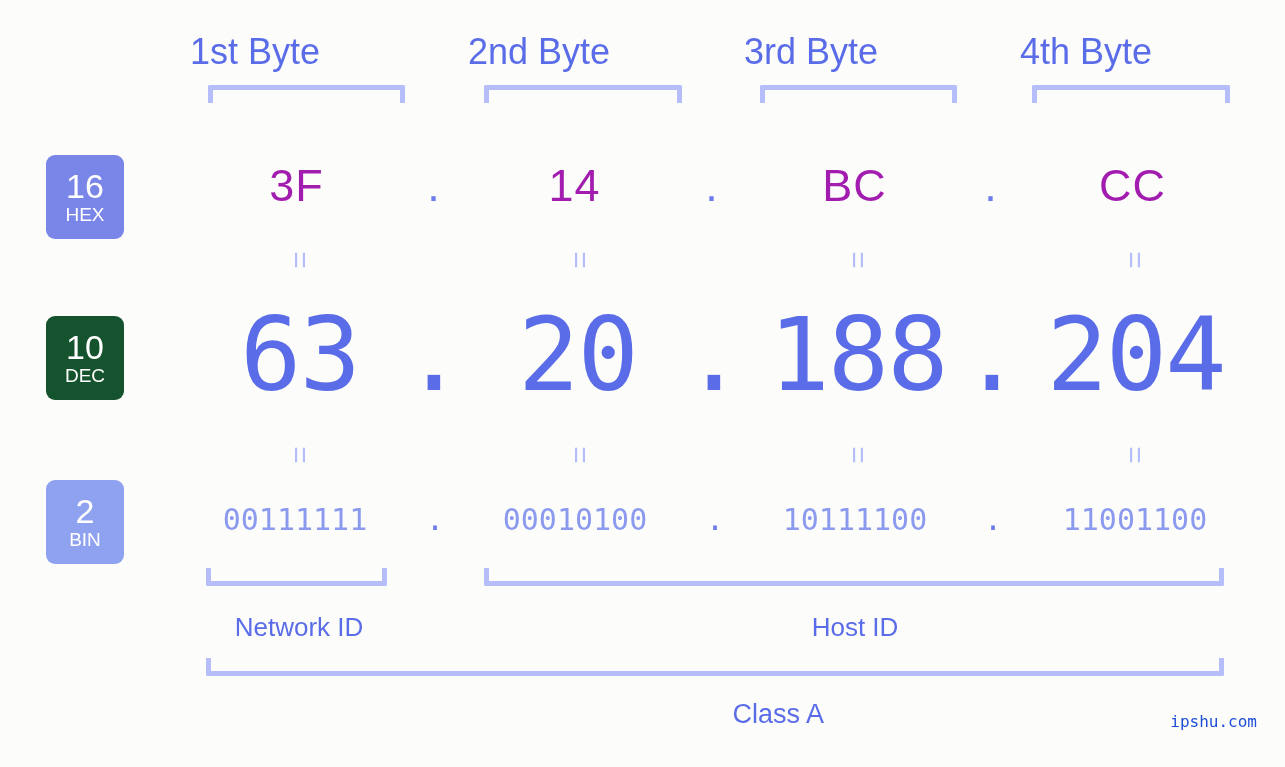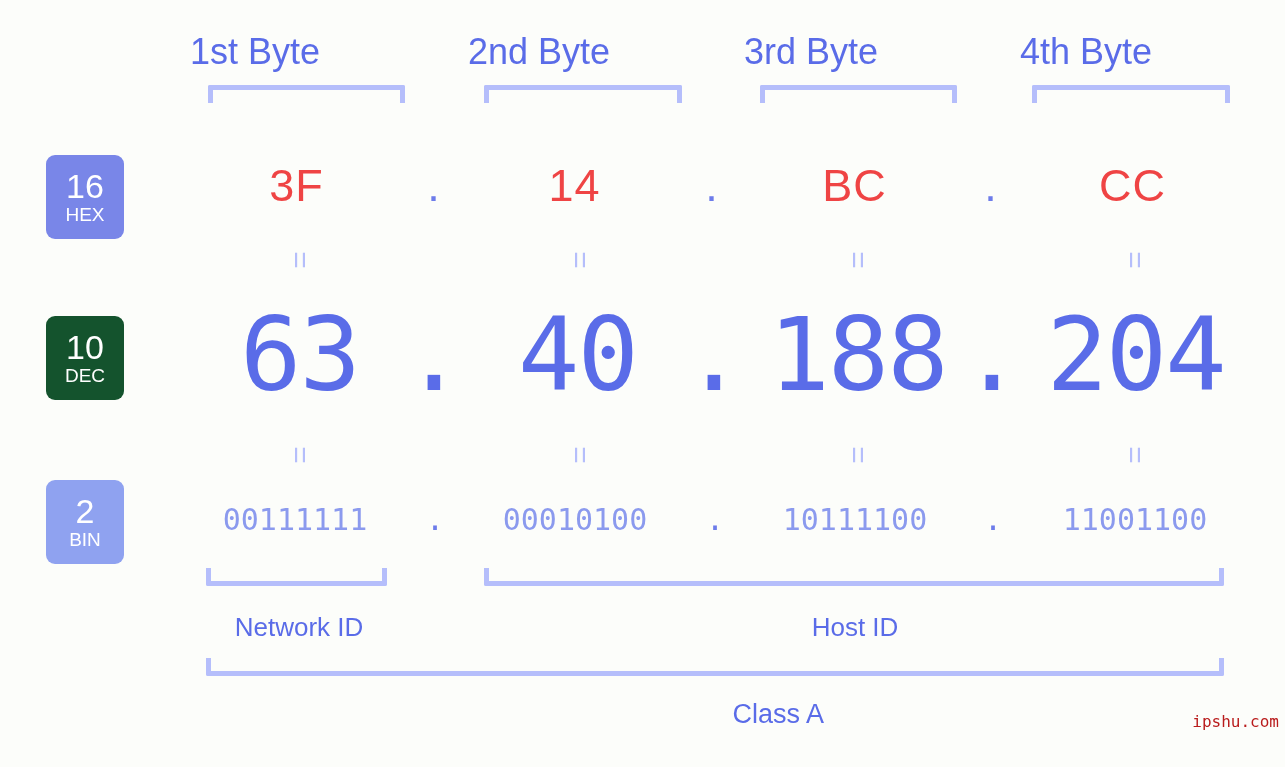--- a/index.html
+++ b/index.html
@@ -89,21 +89,21 @@
     text-align: center;
     white-space: nowrap;
     font-family: "DejaVu Sans Mono", monospace;
   }
 
   .row-hex .val {
     top: 155px;
     height: 62px;
     line-height: 62px;
     font-size: 45px;
-    color: #ef4444;
+    color: #a21caf;
     font-family: "Liberation Sans", sans-serif;
     letter-spacing: 1px;
   }
   .row-hex .dot {
     top: 155px;
     height: 62px;
     line-height: 62px;
     font-size: 45px;
     color: #6d7cea;
     font-family: "Liberation Sans", sans-serif;
@@ -183,24 +183,24 @@
     text-align: right;
     font-size: 27px;
     color: #5a6ce8;
     font-family: "Liberation Sans", sans-serif;
     white-space: nowrap;
   }
 
   
   .watermark {
     position: absolute;
-    right: 6px;
+    right: 28px;
     top: 712px;
     font-size: 16px;
-    color: #b91c1c;
+    color: #1d4ed8;
     font-family: "DejaVu Sans Mono", monospace;
     letter-spacing: 0px;
   }
 </style>
 </head>
 <body>
 
 <div class="stage">
 
   <div class="byte-label" style="left:190px; width:230px;">1st Byte</div>
@@ -237,21 +237,21 @@
   </div>
 
   <div class="eq eq-top" style="left:289px;">=</div>
   <div class="eq eq-top" style="left:569px;">=</div>
   <div class="eq eq-top" style="left:847px;">=</div>
   <div class="eq eq-top" style="left:1124px;">=</div>
 
   <div class="row-dec">
     <div class="val" style="left:190px; width:219px;">63</div>
     <div class="val dot" style="left:400px; width:66px;">.</div>
-    <div class="val" style="left:468px; width:219px;">40</div>
+    <div class="val" style="left:468px; width:219px;">20</div>
     <div class="val dot" style="left:680px; width:66px;">.</div>
     <div class="val" style="left:748px; width:219px;">188</div>
     <div class="val dot" style="left:958px; width:66px;">.</div>
     <div class="val" style="left:1026px; width:219px;">204</div>
   </div>
 
   <div class="eq eq-bot" style="left:289px;">=</div>
   <div class="eq eq-bot" style="left:569px;">=</div>
   <div class="eq eq-bot" style="left:847px;">=</div>
   <div class="eq eq-bot" style="left:1124px;">=</div>

